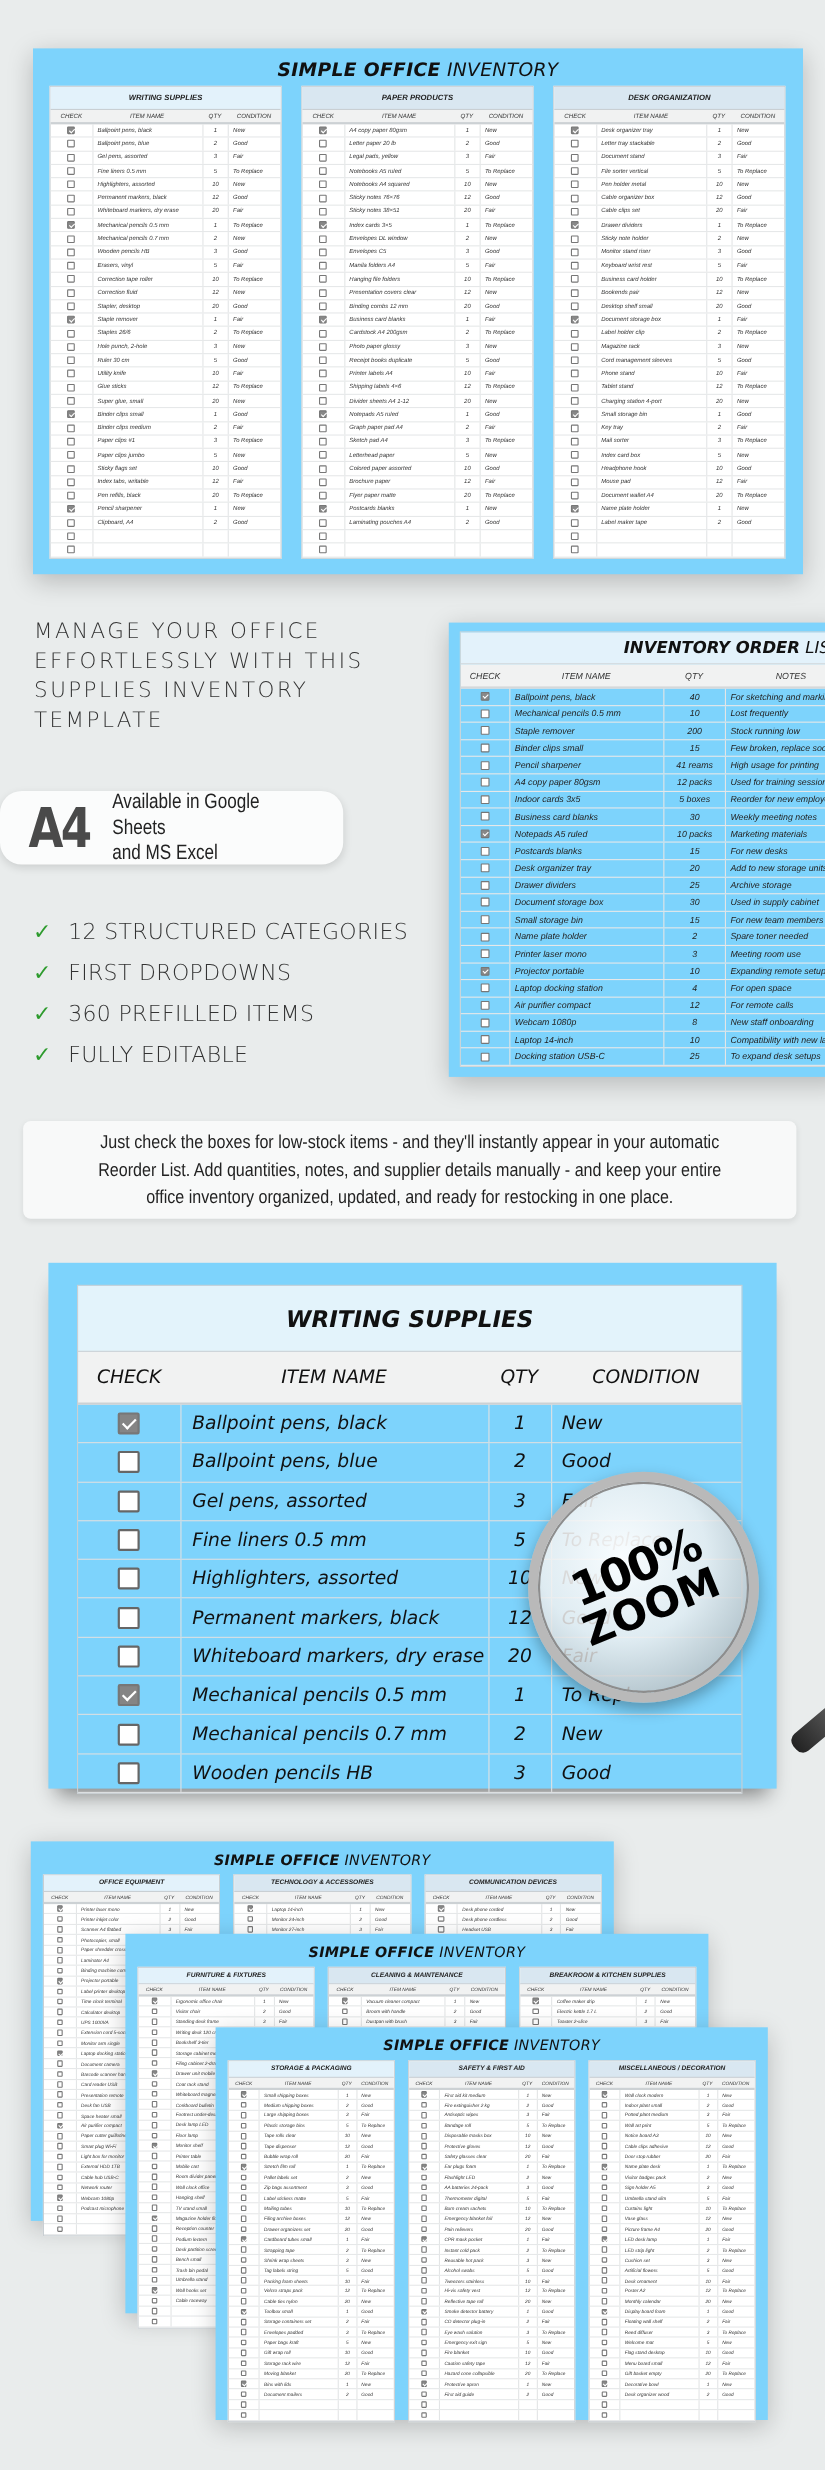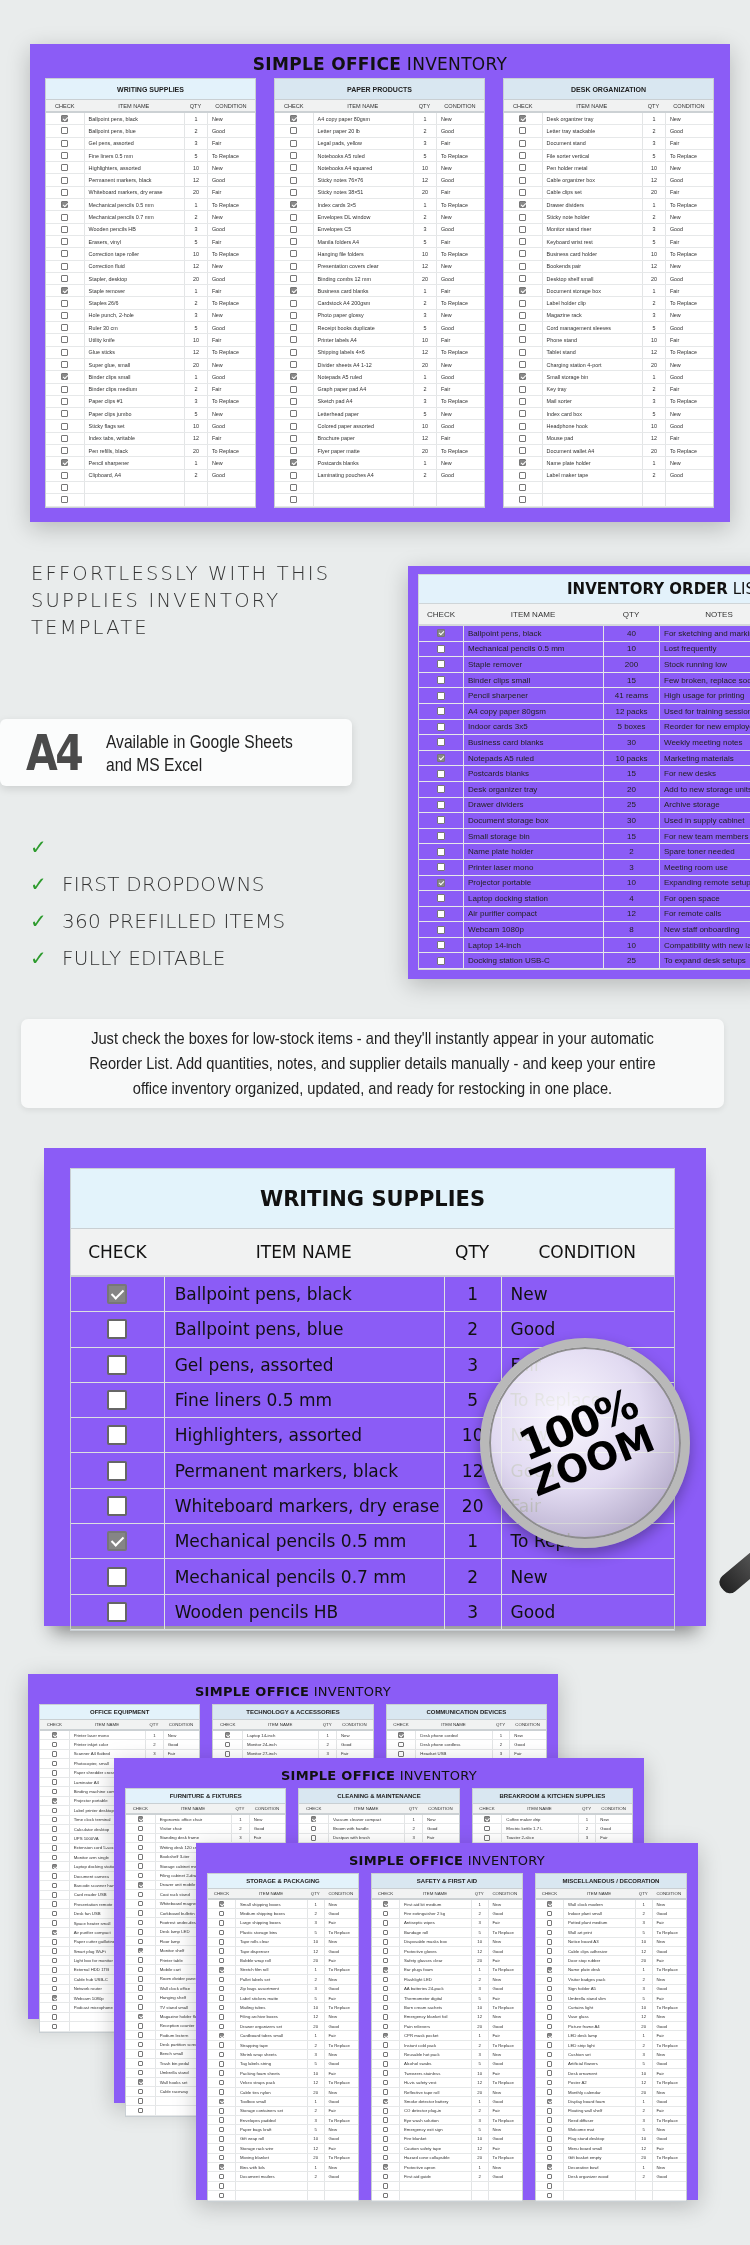--- a/index.html
+++ b/index.html
@@ -1,18 +1,18 @@
 <!DOCTYPE html>
 <html><head>
 <meta charset="utf-8">
 <style>
 *{box-sizing:border-box;margin:0;padding:0;}
 body{width:750px;height:2245px;background:#e9ecec;font-family:"Liberation Sans",sans-serif;color:#222;position:relative;overflow:hidden;}
 .abs{position:absolute;}
-.sheet{background:#8b5cf6;box-shadow:0 6px 22px rgba(0,0,0,.22);}
+.sheet{background:#7dd3fc;box-shadow:0 6px 22px rgba(0,0,0,.22);font-style:italic;}
 .title{text-align:center;font-size:17px;letter-spacing:.3px;color:#111;font-family:"DejaVu Sans",sans-serif;}
 .title b{font-weight:bold;}
 .title span{font-weight:normal;}
 .tbl{border:1px solid #c9cfd3;background:#fff;}
 .tbl .cat{background:#e3f2fb;text-align:center;font-weight:bold;font-size:7px;color:#222;border-bottom:1px solid #c9cfd3;}
 .tbl.alt .cat{background:#d9e7f1;}
 .tbl .hdr{display:flex;background:#f1f2f2;border-bottom:2px solid #ccd1d4;font-size:5.6px;color:#333;}
 .tbl .hdr div,.tbl .row div{display:flex;align-items:center;}
 .c1{width:18%;justify-content:center;}
 .c2{width:48%;padding-left:4px;border-left:1px solid #e3e5e6;}
@@ -866,36 +866,38 @@
           </div>
         <div class="c2"></div>
         <div class="c3"></div>
         <div class="c4"></div>
       </div>
       </div>
     </div>
 </div>
 
 <div class="abs headline" style="left:31px;top:560px;width:360px;">
+  <div>MANAGE YOUR OFFICE</div>
   <div>EFFORTLESSLY WITH THIS</div>
   <div>SUPPLIES INVENTORY</div>
   <div>TEMPLATE</div>
 </div>
 
-<div class="abs a4box" style="left:0;top:719px;width:352px;height:67px;">
+<div class="abs a4box" style="left:0;top:719px;width:312px;height:67px;border-radius:20px;">
   <div class="a4" style="margin-left:26px;width:72px;">A4</div>
   <div class="a4txt" style="margin-left:8px;">
     <div>Available in Google Sheets</div>
     <div>and MS Excel</div>
   </div>
 </div>
 
 <div class="abs" style="left:30px;top:828px;width:370px;">
   <div class="feat">
       <span class="tick">✓</span>
+      <span>12 STRUCTURED CATEGORIES</span>
     </div>
   <div class="feat">
       <span class="tick">✓</span>
       <span>FIRST DROPDOWNS</span>
     </div>
   <div class="feat">
       <span class="tick">✓</span>
       <span>360 PREFILLED ITEMS</span>
     </div>
   <div class="feat">

